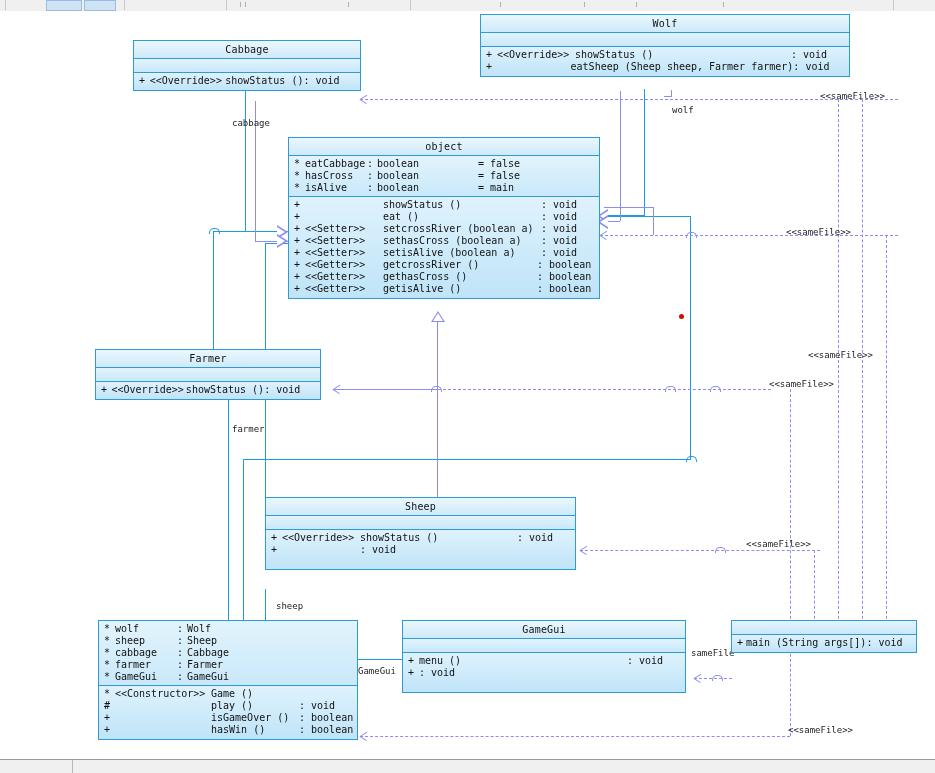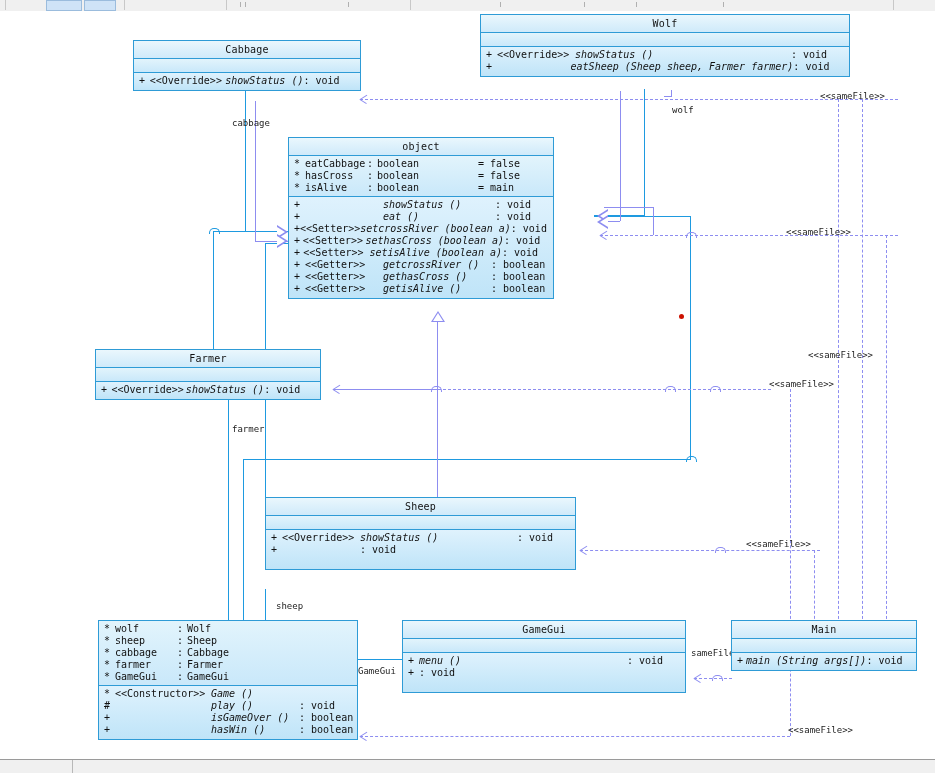--- a/index.html
+++ b/index.html
@@ -51,21 +51,21 @@
     background:linear-gradient(to bottom,#dff2fd 0%,#bfe4f8 100%);
     padding:2px 0 3px 0;
   }
   .row{
     display:flex;align-items:flex-start;
     height:12px;line-height:12px;white-space:pre;
   }
   .row.tall{height:22px;}
   .row .vis{width:16px;padding-left:5px;box-sizing:border-box;}
   .row .ster{width:78px;box-sizing:border-box;}
-  .row .nm{flex:1 1 auto;font-style:italic;}
+  .row .nm{flex:1 1 auto;}
   .row .ty{padding-right:12px;text-align:left;width:58px;box-sizing:border-box;}
   .row .ty.wide{width:62px;}
   .arow .vis{width:16px;padding-left:5px;box-sizing:border-box;}
   .arow .anm{width:62px;}
   .arow .asep{width:10px;}
   .arow .aty{width:62px;}
   .arow .aval{width:70px;margin-left:39px;}
 
   
   .ln{position:absolute;background:#1e9ae0;}
@@ -277,21 +277,21 @@
     <div class="ops">
       <div class="row">
         <span class="vis">+</span>
         <span class="ster">&lt;&lt;Override&gt;&gt;</span>
         <span class="nm">showStatus ()</span>
         <span class="ty"><span>:</span> <span>void</span></span>
       </div>
     </div>
   </div>
 
-  <div class="uml" style="left:288px;top:126px;width:266px">
+  <div class="uml" style="left:288px;top:126px;width:312px">
     <div class="title">object</div>
     <div class="attrs">
       <div class="row arow">
         <span class="vis">*</span>
         <span class="anm">eatCabbage</span>
         <span class="asep">:</span>
         <span class="aty">boolean</span>
         <span class="aval">= false</span>
       </div>
       <div class="row arow">
@@ -463,21 +463,20 @@
         <span class="ty"><span>:</span> <span>void</span></span>
       </div>
       <div class="row tall">
         <span class="vis">+</span>
         <span class="ty"><span>:</span> <span>void</span></span>
       </div>
     </div>
   </div>
 
   <div class="uml" style="left:731px;top:609px;width:186px">
-    <div class="title">Main</div>
     <div class="attrs empty"></div>
     <div class="ops">
       <div class="row">
         <span class="vis">+</span>
         <span class="nm">main (String args[])</span>
         <span class="ty"><span>:</span> <span>void</span></span>
       </div>
     </div>
   </div>
 

